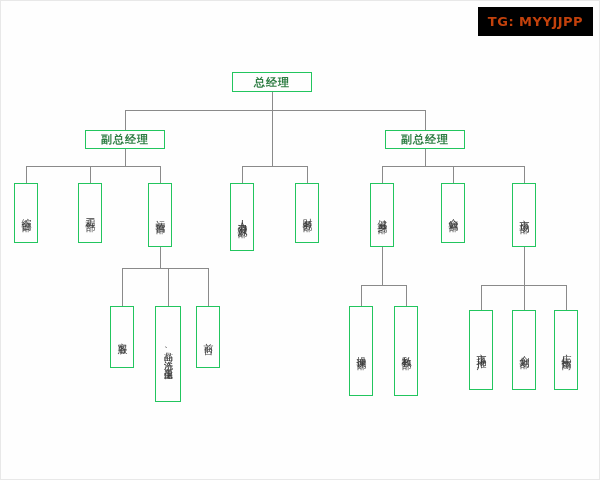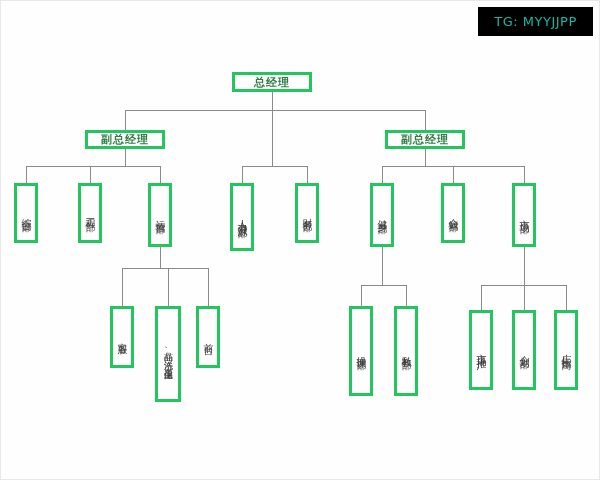--- a/index.html
+++ b/index.html
@@ -2,35 +2,35 @@
 <html><head>
 <meta charset="utf-8">
 <style>
   html,body{margin:0;padding:0;background:#ffffff;}
   #screen{
     position:relative;width:600px;height:480px;background:#fefefe;
     font-family:"DejaVu Sans","Liberation Sans",sans-serif;
     box-shadow:inset 0 0 0 1px #e8e8e8;overflow:hidden;
   }
   .node{
-    position:absolute;box-sizing:border-box;border:3px solid #22c55e;
+    position:absolute;box-sizing:border-box;border:1px solid #22c55e;
     background:#fefefe;display:flex;align-items:center;justify-content:center;
   }
   .hbox{
     font-size:11px;font-weight:600;color:#2e7d43;letter-spacing:1px;
     white-space:nowrap;
   }
   .vbox{
     writing-mode:vertical-rl;text-orientation:upright;
     font-size:10px;color:#3a3a3a;letter-spacing:2px;line-height:12px;
   }
   .vbox.small{font-size:9px;letter-spacing:0;line-height:11px;}
   #connectors{position:absolute;left:0;top:0;pointer-events:none;}
   .overlay{
-    position:absolute;background:#000000;color:#14b8a6;font-weight:normal;
+    position:absolute;background:#000000;color:#c2410c;font-weight:bold;
     display:flex;align-items:center;
   }
   #tg-badge{left:478px;top:7px;width:115px;height:29px;font-size:13px;justify-content:center;letter-spacing:.5px;}
   #website{left:0;top:436px;width:181px;height:27px;font-size:12px;padding-left:10px;box-sizing:border-box;}
 </style>
 </head>
 <body>
 
 <div id="screen">
 

